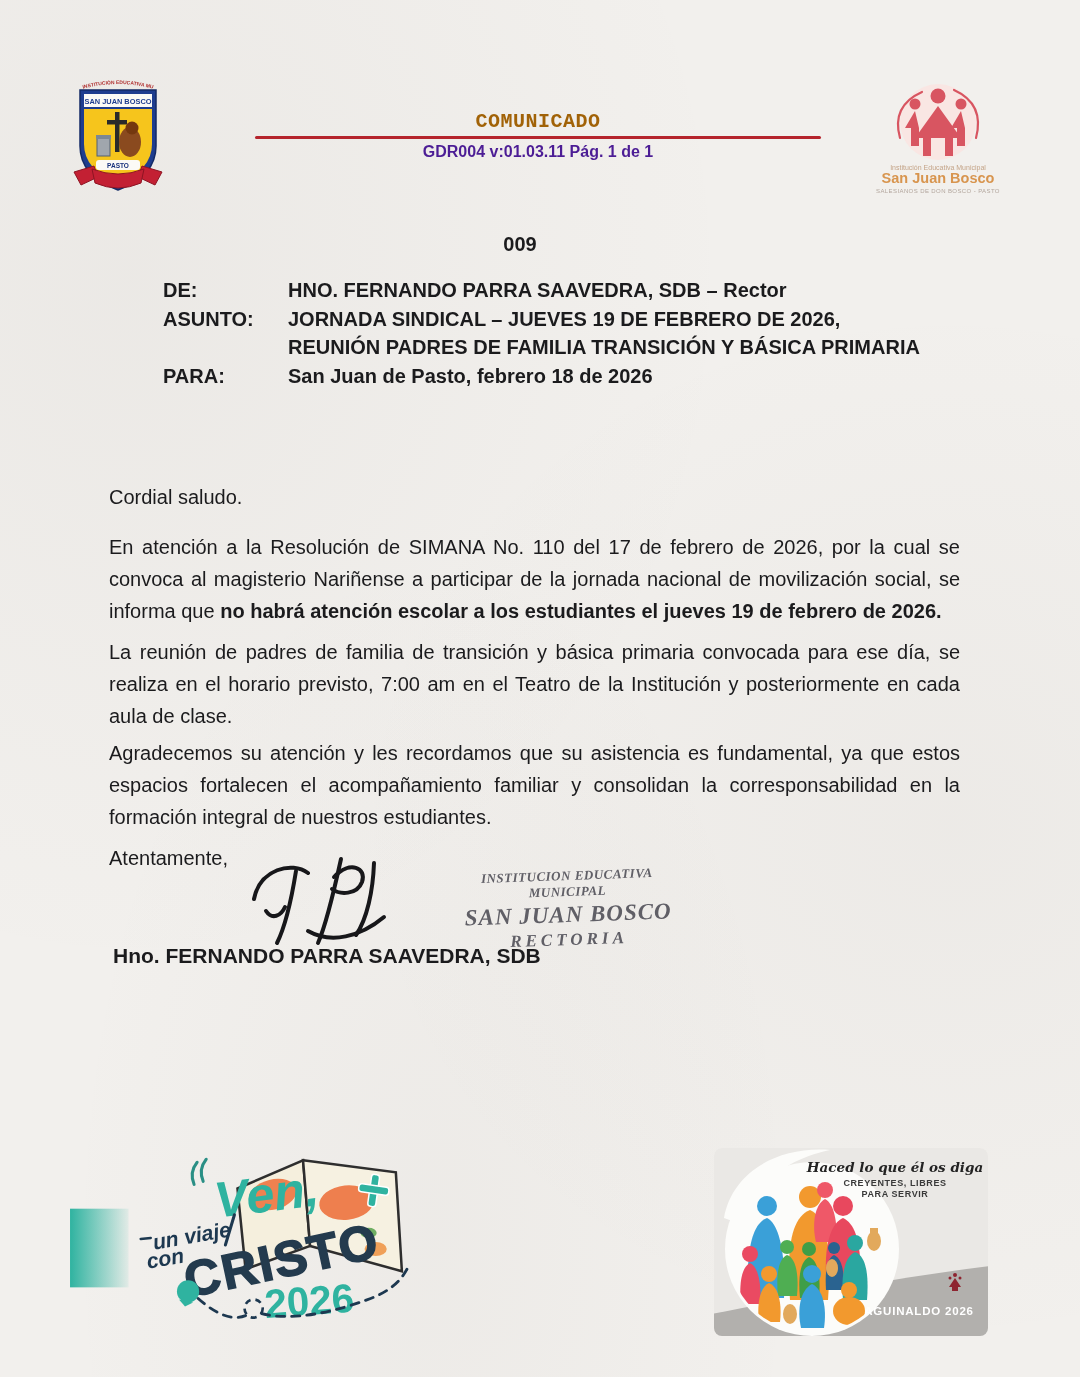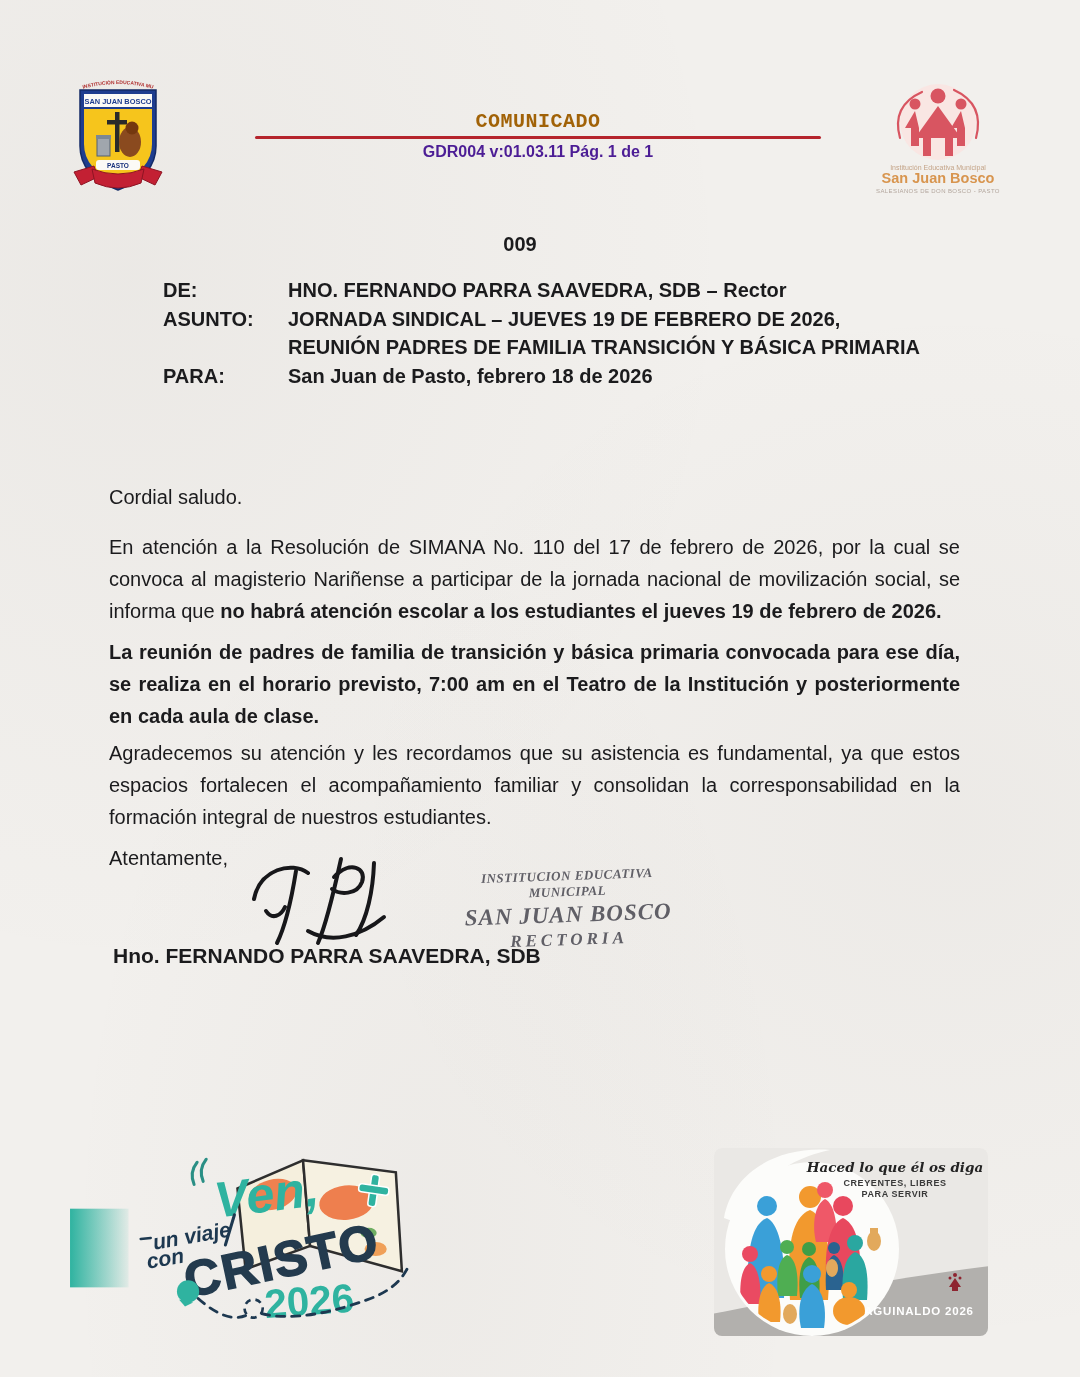--- a/index.html
+++ b/index.html
@@ -23,21 +23,21 @@
   .meta{position:absolute;left:115px;top:276px;width:852px;font-size:20px;font-weight:bold;line-height:28.5px;}
   .meta .row{display:flex;}
   .meta .lbl{width:125px;flex:0 0 125px;margin-left:48px;}
   .meta .val{flex:1;}
   .meta .stretch{text-align:justify;text-align-last:justify;}
 
   
   .bodytext{position:absolute;left:109px;width:851px;font-size:20px;line-height:32px;text-align:justify;}
   .greeting{top:481px;}
   .p1{top:531px;}
-  .p2{top:636px;font-weight:bold;}
+  .p2{top:636px;font-weight:normal;}
   .p3{top:737px;}
   .closing{top:842px;text-align:left;}
   .b{font-weight:bold;}
 
   
   .signature{position:absolute;left:246px;top:850px;width:150px;height:102px;}
   .stamp{position:absolute;left:448px;top:868px;width:240px;text-align:center;color:#4d4c55;
          font-family:"Liberation Serif",serif;font-style:italic;font-weight:bold;
          transform:rotate(-2deg);opacity:.88;}
   .stamp .s1{font-size:13px;letter-spacing:.5px;}

